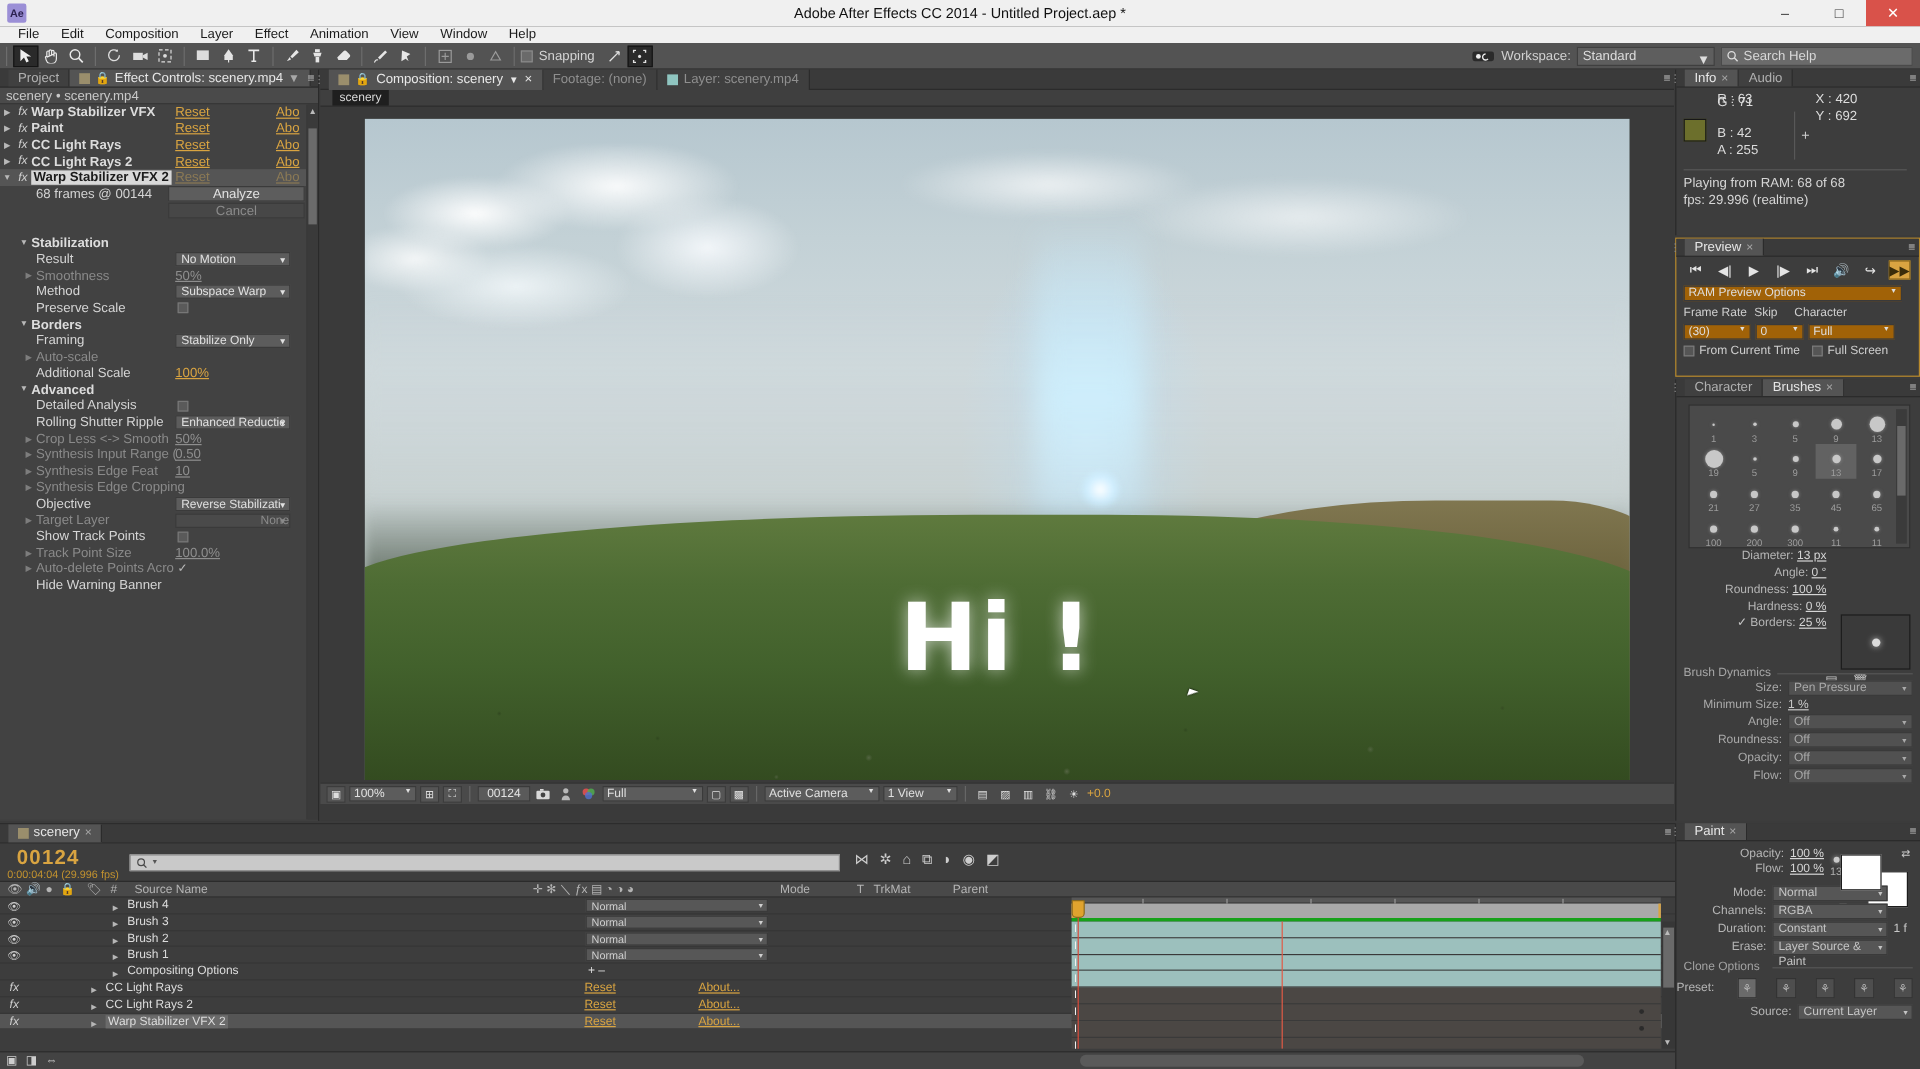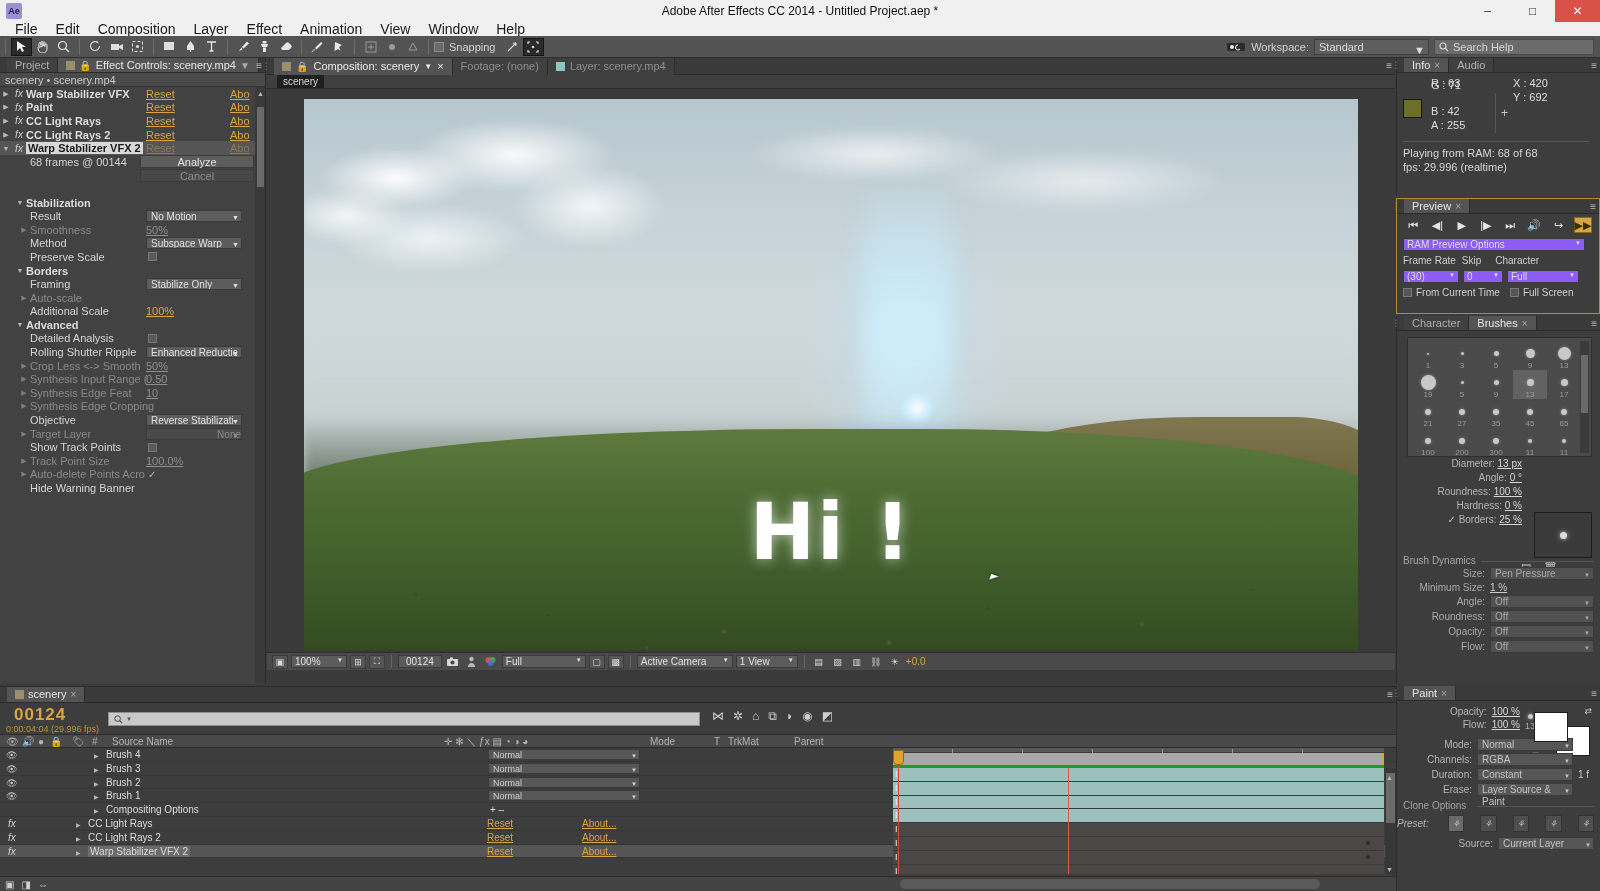--- a/index.html
+++ b/index.html
@@ -30,21 +30,21 @@
     background:#9b8fd6; color:#2b2050; font-size:9px; font-weight:bold;
     display:flex;align-items:center;justify-content:center; border-radius:2px;
   }
 
   
   .menubar{
     position:absolute; left:0; top:22px; width:1600px; height:14px;
     background:#f0f0f0;
   }
   .menubar .mrow{ display:flex; height:14px; align-items:center; padding-left:6px;}
-  .menubar .mi{ font-size:14px; color:#1b1b1b; padding:0 9px; line-height:14px; }
+  .menubar .mi{ font-size:11px; color:#1b1b1b; padding:0 9px; line-height:14px; }
 
   
   .toolbar{
     position:absolute; left:0; top:36px; width:1600px; height:22px;
     background:#535353; border-bottom:1px solid #2d2d2d;
     display:flex; align-items:center;
   }
   .tsep{ width:1px; height:16px; background:#6d6d6d; margin:0 5px; }
   .tbtn{
     width:21px; height:18px; display:flex; align-items:center; justify-content:center;
@@ -233,21 +233,21 @@
   .divh{ position:absolute; left:6px; top:68px; width:186px; height:1px; background:#585858;}
   .ramtxt{ position:absolute; left:6px; font-size:11px; color:#d6d6d6;}
 
   #previewPanel{ left:1396px; top:198px; width:204px; height:116px; background:#3d3d3d;
     border-left:1px solid #2a2a2a; border:1px solid #b98a2c;}
   .tbar{ height:22px; display:flex; align-items:center; justify-content:space-around;
     padding:0 4px; color:#e4e4e4; font-size:11px;}
   .tbar .b{ width:18px;height:16px; display:flex;align-items:center;justify-content:center;}
   .tbar .b.hot{ background:#d9a441; color:#3a2d0a; border:1px solid #8c6a1d;}
   .pv-row{ display:flex; align-items:center; gap:4px; padding:2px 6px; font-size:10px; color:#cfcfcf;}
-  .pv-sel{ height:13px; background:#8b5cf6; border:1px solid #3a3a3a; color:#ddd;
+  .pv-sel{ height:13px; background:#a16207; border:1px solid #3a3a3a; color:#ddd;
     font-size:10px; display:flex; align-items:center; padding:0 3px; position:relative;}
   .pv-ck{ width:9px;height:9px;background:#555;border:1px solid #7a7a7a;}
 
   #brushPanel{ left:1396px; top:316px; width:204px; height:368px; background:#3d3d3d;
     border-left:1px solid #2a2a2a;}
   .brush-grid{ margin:6px 8px 0 10px; background:#4a4a4a; border:1px solid #2e2e2e;
     padding:3px; position:relative; height:120px;}
   .bg-row{ display:flex; }
   .bcell{ width:34px; height:29px; position:relative; display:flex;
     align-items:center; justify-content:center; flex-direction:column;}
@@ -328,21 +328,21 @@
   .pp-row{ display:flex; align-items:center; justify-content:flex-end; gap:5px;
     font-size:10px; color:#b5b5b5; padding:1px 6px 1px 0;}
   .pp-row b{ color:#d6d6d6; font-weight:normal; text-decoration:underline;}
   .pp-sel{ width:96px; height:13px; background:#565656; border:1px solid #3a3a3a;
     color:#c4c4c4; font-size:10px; padding-left:4px; line-height:12px; position:relative;}
   .pp-sel .a{ position:absolute; right:2px; top:1px; font-size:6px;}
   .colorchips{ position:absolute; right:10px; top:26px; width:56px; height:46px;}
   .chip{ position:absolute; width:34px; height:30px; background:#fff; border:1px solid #1c1c1c;}
   .chip.back{ right:0; top:14px;}
   .chip.front{ left:0; top:0; z-index:2;}
-  .presetrow{ display:flex; gap:16px; justify-content:space-between; padding-right:6px; align-items:center;font-style:italic;}
+  .presetrow{ display:flex; gap:16px; justify-content:space-between; padding-right:6px; align-items:center;}
   .pbox{ width:26px; height:17px; background:#4e4e4e; border:1px solid #333;
     display:flex; align-items:center; justify-content:center; color:#b9b9b9; font-size:9px;}
   .pbox.selp{ background:#6a6a6a;}
   .sectline{ position:relative; font-size:10px; color:#a2a2a2; padding:3px 0 1px 6px;}
   .sectline .ln{ position:absolute; left:80px; right:6px; top:9px; height:1px; background:#565656;}
   .svgi{ display:block; }
 </style>
 </head>
 <body>
 

